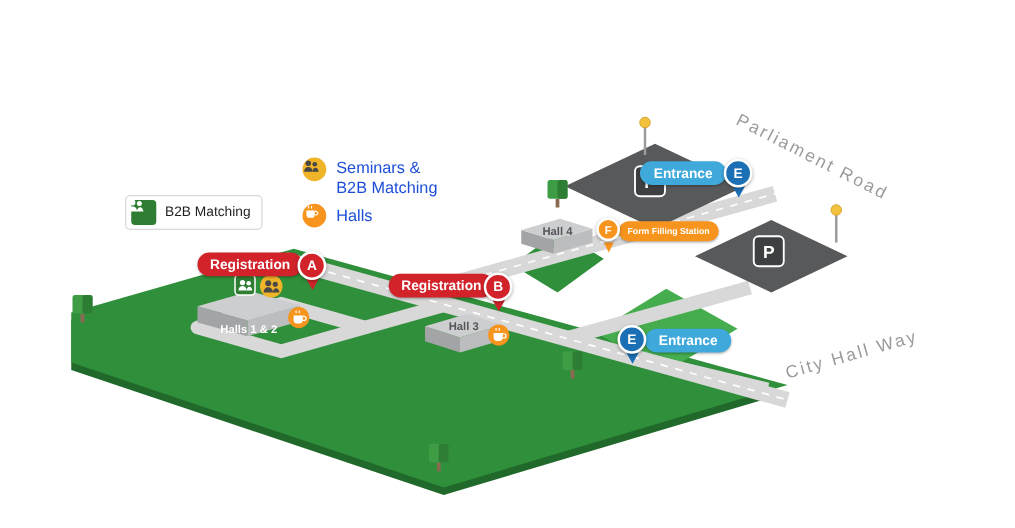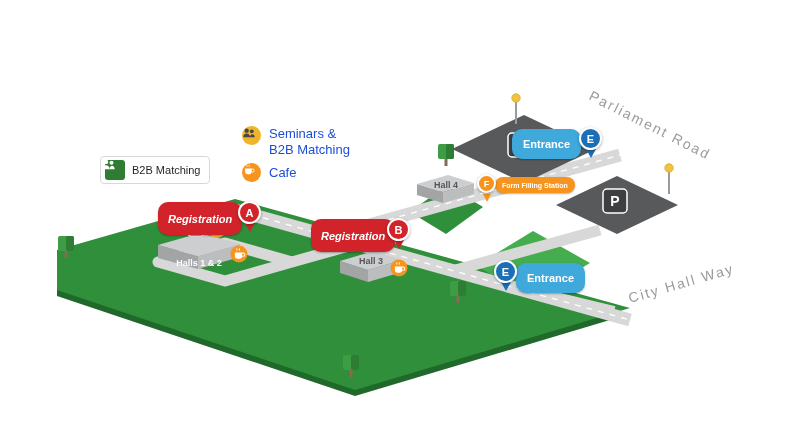--- a/index.html
+++ b/index.html
@@ -25,22 +25,22 @@
   .road-label   { fill:var(--gray-label); font-size:14px; letter-spacing:2px; }
   .white-glyph  { color:#ffffff; }
   .dark-glyph   { color:#474747; }
 
   
   .pill {
     position:absolute; color:#fff; font-weight:bold; border-radius:10px;
     display:flex; align-items:center; justify-content:center; white-space:nowrap;
     box-shadow:0 1px 2px rgba(0,0,0,.3); z-index:3;
   }
-  .pill.red    { background:var(--red);        height:33px; font-size:11px; padding:0 10px;font-style:italic; }
-  .pill.blue   { background:var(--blue-light); height:30px; font-size:11px; padding:0 11px; }
+  .pill.red    { background:var(--red);        height:19px; font-size:11px; padding:0 10px; }
+  .pill.blue   { background:var(--blue-light); height:19px; font-size:11px; padding:0 11px; }
   .pill.orange { background:var(--orange);     height:16px; font-size:7px;  padding:0 7px; }
   .pin {
     position:absolute; border:2.5px solid #fff; border-radius:50%; color:#fff; font-weight:bold;
     display:flex; align-items:center; justify-content:center; box-shadow:0 1px 3px rgba(0,0,0,.35); z-index:5;
   }
   .pin.size-lg { width:19px; height:19px; font-size:11px; }
   .pin.size-sm { width:15px; height:15px; font-size:9px; }
   .pin.red    { background:var(--red); }
   .pin.blue   { background:var(--blue-dark); }
   .pin.orange { background:var(--orange); }
@@ -238,21 +238,21 @@
       <div>B2B Matching</div>
     </div>
   </div>
 
   <div class="legend-row" style="left:242px;top:163px;align-items:center;">
     <div class="icn orange">
       <svg width="14" height="14" viewBox="0 0 18 18" class="white-glyph">
           <use href="#icon-cup"></use>
         </svg>
     </div>
-    <div class="legend-text">Cafe</div>
+    <div class="legend-text">Halls</div>
   </div>
 
   <div class="b2b-card" style="left:100px;top:156px">
     <div class="b2b-sq">
       <svg width="15" height="15" viewBox="0 0 18 18" class="white-glyph">
           <use href="#icon-people"></use>
         </svg>
     </div>
     <div class="b2b-label">B2B Matching</div>
   </div>

